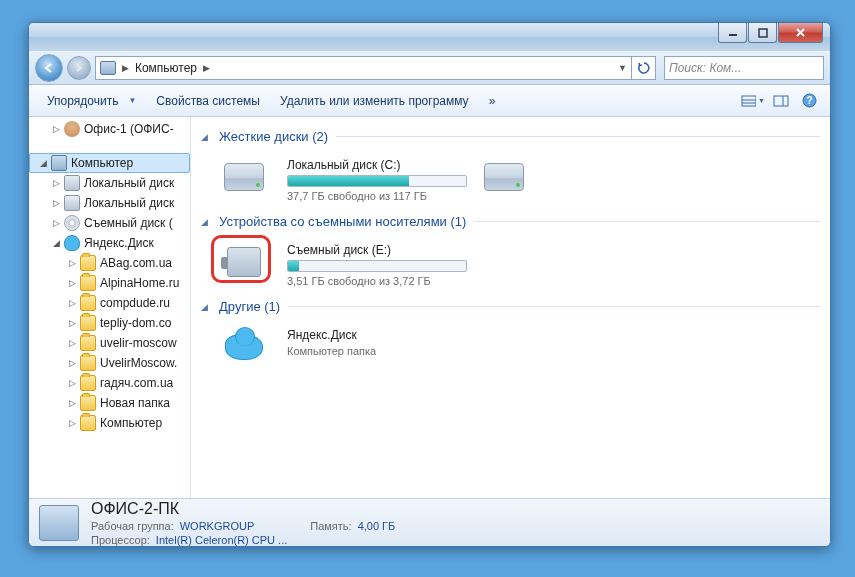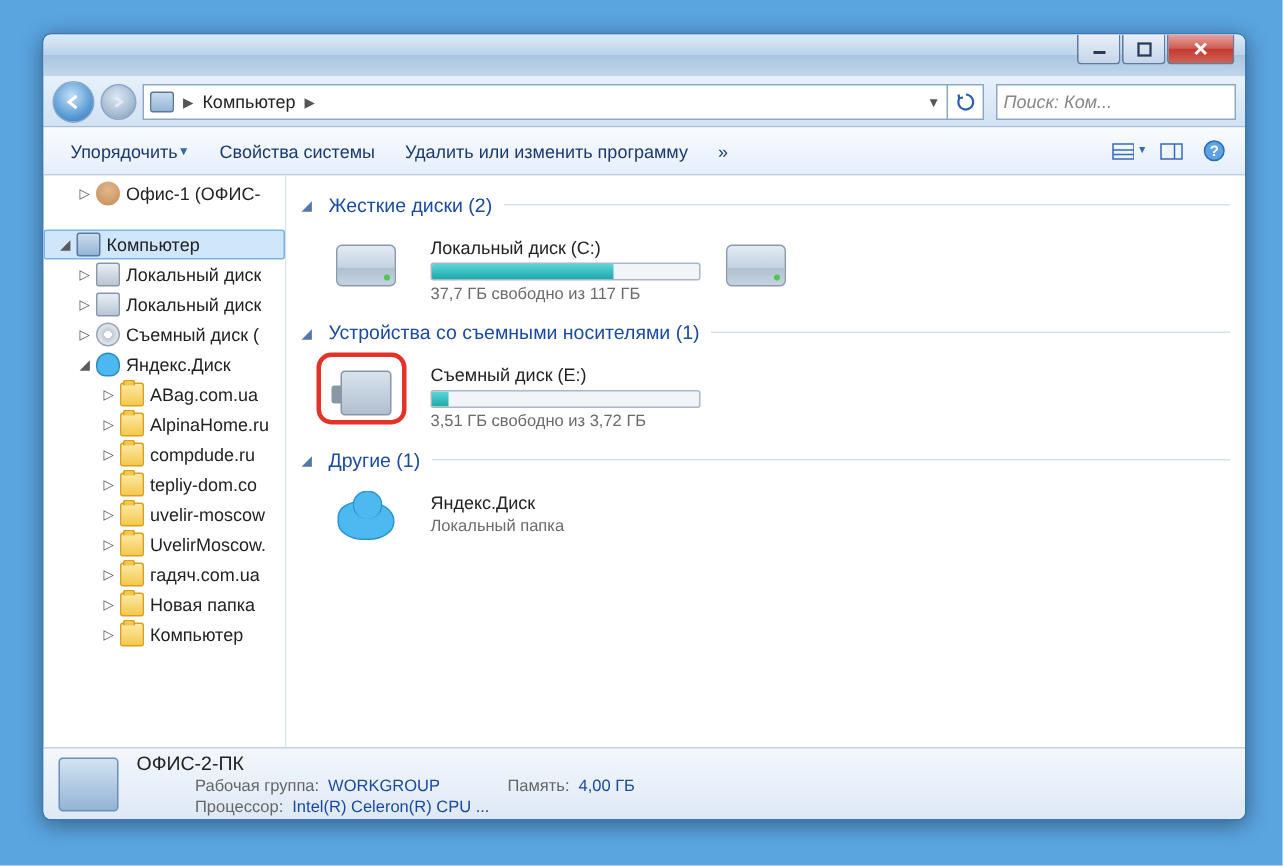--- a/index.html
+++ b/index.html
@@ -11,21 +11,21 @@
 .winbtn.close svg { stroke: #fff; }
 .addrbar { height: 34px; background: linear-gradient(#e7f1fb,#d1e2f3); border-bottom: 1px solid #a8bed6; display: flex; align-items: center; padding: 0 6px; gap: 4px; }
 .navbtn { width: 28px; height: 28px; border-radius: 50%; border: 1px solid #89a7c8; background: radial-gradient(circle at 45% 35%, #c5e0f6, #5a9dd6 60%, #3974b1); display: flex; align-items: center; justify-content: center; cursor: default; }
 .navbtn.fwd { width: 24px; height: 24px; background: radial-gradient(circle at 45% 35%, #dbe7f2, #a8bdd1 60%, #7d98b4); }
 .addrbox { flex: 1; height: 24px; border: 1px solid #8ea8c4; background: #fff; display: flex; align-items: center; font-size: 12px; padding: 0 4px; gap: 6px; }
 .addrbox .seg { display: flex; align-items: center; gap: 4px; color: #222; }
 .addrbox .tri { font-size: 9px; color: #555; }
 .refreshbox { width: 24px; height: 24px; border: 1px solid #8ea8c4; border-left: none; background: #fff; display: flex; align-items: center; justify-content: center; }
 .searchbox { width: 160px; height: 24px; border: 1px solid #8ea8c4; background: #fff; display: flex; align-items: center; padding: 0 4px; font-size: 12px; color: #888; font-style: italic; margin-left: 4px; }
 .toolbar { height: 32px; background: linear-gradient(#fafcff,#e4eefa); border-bottom: 1px solid #bdcee0; display: flex; align-items: center; padding: 0 8px; font-size: 12px; color: #1a3a6e; }
-.tbitem { padding: 4px 10px; display: flex; align-items: center; gap: 0; border-radius: 3px; cursor: default; }
+.tbitem { padding: 4px 10px; display: flex; align-items: center; gap: 10px; border-radius: 3px; cursor: default; }
 .tbitem .drop { font-size: 8px; color: #3a65a4; }
 .tbicons { margin-left: auto; display: flex; gap: 2px; }
 .tbicon { width: 26px; height: 22px; display: flex; align-items: center; justify-content: center; border: 1px solid transparent; border-radius: 2px; }
 .body { flex: 1; display: flex; overflow: hidden; }
 .sidebar { width: 162px; border-right: 1px solid #d9e3ee; background: #fff; font-size: 12px; overflow: hidden; padding-top: 2px; }
 .tree-item { display: flex; align-items: center; height: 20px; padding-left: 4px; white-space: nowrap; cursor: default; color: #222; }
 .tree-item.selected { background: #cfe6fb; border: 1px solid #7bb2e6; border-radius: 2px; }
 .tree-item .expander { width: 11px; height: 11px; margin-right: 2px; display: flex; align-items: center; justify-content: center; font-size: 9px; color: #5a5a5a; }
 .tree-item .icon { width: 16px; height: 16px; margin-right: 4px; flex-shrink: 0; }
 .tree-item .label { overflow: hidden; text-overflow: clip; }
@@ -51,26 +51,26 @@
 .dicon-cloud::before { content: ""; position: absolute; top: -8px; left: 9px; width: 18px; height: 18px; background: #4cbaf1; border-radius: 50%; border: 1px solid #2d93cd; border-bottom: none; }
 .drive-info { flex: 1; }
 .drive-name { color: #222; margin-bottom: 3px; }
 .drive-bar { width: 180px; height: 12px; border: 1px solid #a9b7c7; background: #f1f4f8; border-radius: 2px; overflow: hidden; margin-bottom: 3px; }
 .drive-bar-fill { height: 100%; background: linear-gradient(#5bd6d8,#1ea9ab); }
 .drive-sub { color: #6a6a6a; font-size: 11px; }
 .folder-item .drive-sub { color: #6a6a6a; }
 .highlight-ring { border: 3px solid #e3322a; border-radius: 10px; position: absolute; left: -6px; top: -4px; width: 60px; height: 48px; pointer-events: none; }
 .statusbar { height: 48px; background: linear-gradient(#f3f7fc,#dee9f5); border-top: 1px solid #c2d2e3; display: flex; align-items: center; padding: 0 10px; font-size: 11px; color: #555; gap: 12px; }
 .statusbar .bigicon { width: 40px; height: 36px; background: linear-gradient(#d3e3f2,#93b4d5); border: 1px solid #6a8eb5; border-radius: 3px; }
-.statuscols { display: flex; gap: 12px; margin-left: 39px; }
+.statuscols { display: flex; gap: 23px; }
 .statuscol { display: flex; flex-direction: column; gap: 2px; }
 .statuscol .row { display: flex; gap: 6px; }
 .statuscol .lab { color: #666; }
 .statuscol .val { color: #1a4a9e; }
-.pcname { font-size: 13px; color: #222; margin-bottom: 2px; }
+.pcname { font-size: 16px; color: #222; margin-bottom: 2px; }
 svg { display: block; }
 </style>
 </head>
 <body>
 
 <div class="window">
 
   <div class="titlebar">
     <div class="winbtn">
         <svg width="10" height="10">
@@ -288,21 +288,21 @@
         <span>Другие (1)</span>
         <span class="line"></span>
       </div>
       <div class="drive-row">
         <div class="drive folder-item">
           <div class="dicon">
               <div class="dicon-cloud"></div>
             </div>
           <div class="drive-info">
             <div class="drive-name">Яндекс.Диск</div>
-            <div class="drive-sub">Локальный папка</div>
+            <div class="drive-sub">Компьютер папка</div>
           </div>
         </div>
       </div>
 
     </div>
   </div>
 
   <div class="statusbar">
     <div class="bigicon"></div>
     <div>

